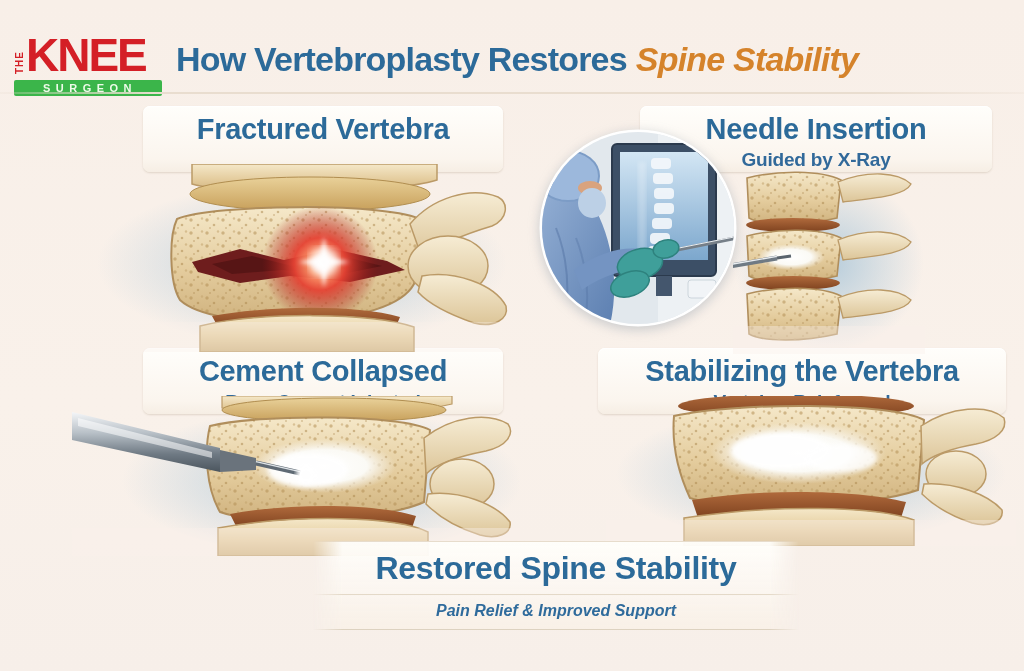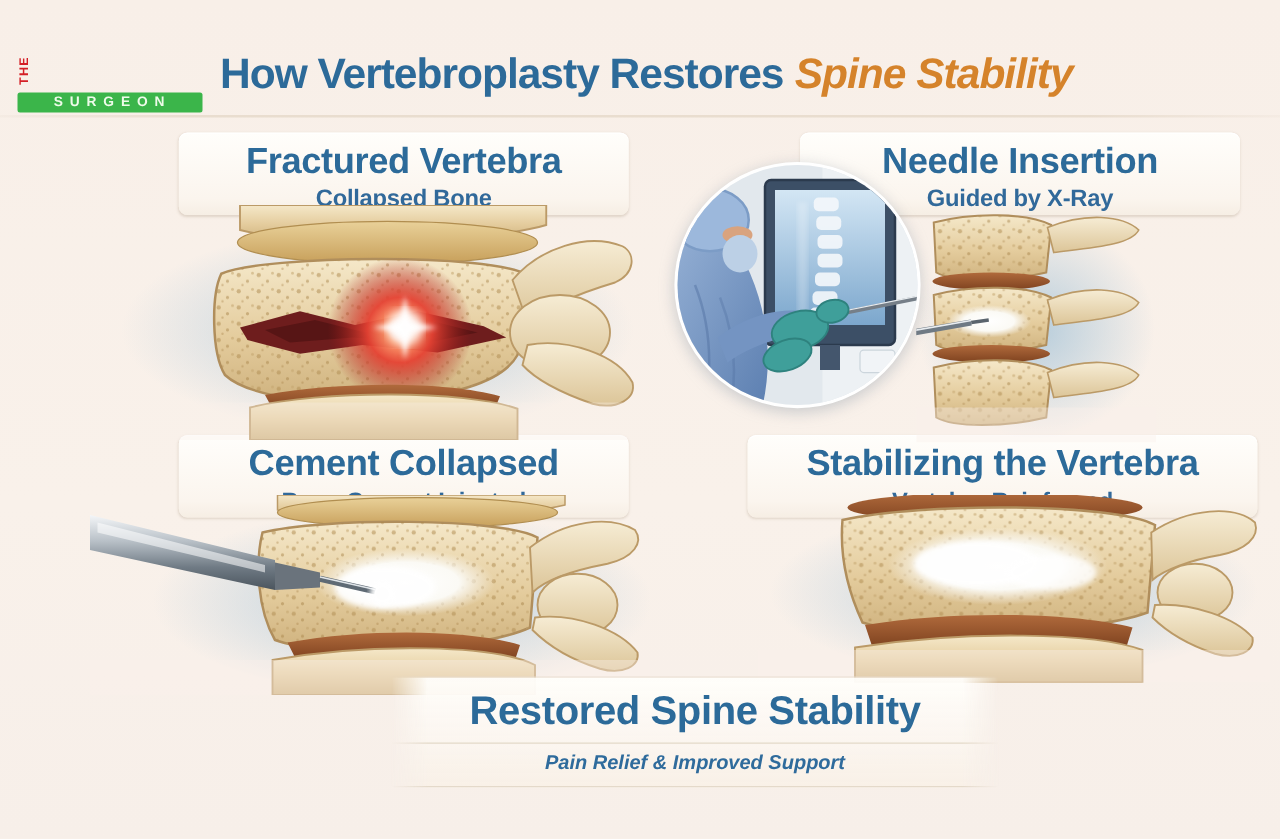--- a/index.html
+++ b/index.html
@@ -147,30 +147,30 @@
         </filter>
       <filter id="soft4">
           <feGaussianBlur stdDeviation="4"></feGaussianBlur>
         </filter>
     </defs>
   </svg>
 
   <div class="logo">
     <div class="logo-top">
       <span class="logo-the">THE</span>
+      <span class="logo-knee">KNEE</span>
     </div>
     <div class="logo-surgeon">SURGEON</div>
   </div>
 
   <h1 class="main-title"><span class="t-main">How Vertebroplasty Restores</span><span class="t-accent">Spine Stability</span></h1>
   <div class="hdr-line"></div>
 
   <div class="banner banner-1">
     <h2>Fractured Vertebra</h2>
-    <p>Collapsed Bone</p>
   </div>
   <div class="banner banner-2">
     <h2>Needle Insertion</h2>
     <p>Guided by X-Ray</p>
   </div>
   <div class="banner banner-3">
     <h2>Cement Collapsed</h2>
     <p>Bone Cement Injected</p>
   </div>
   <div class="banner banner-4">

